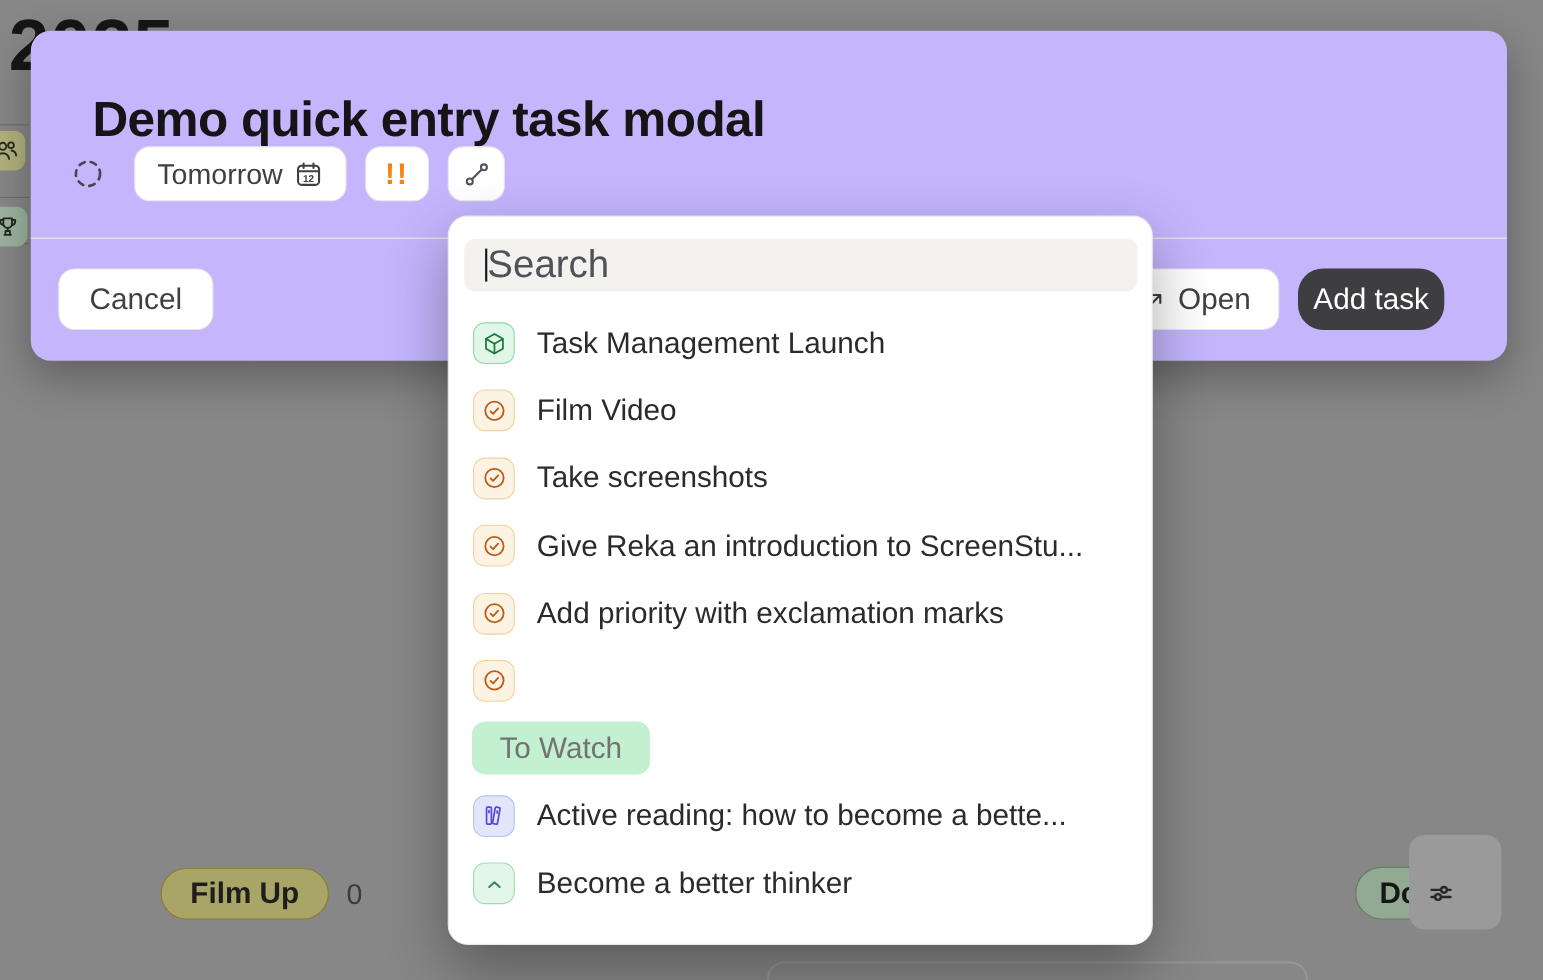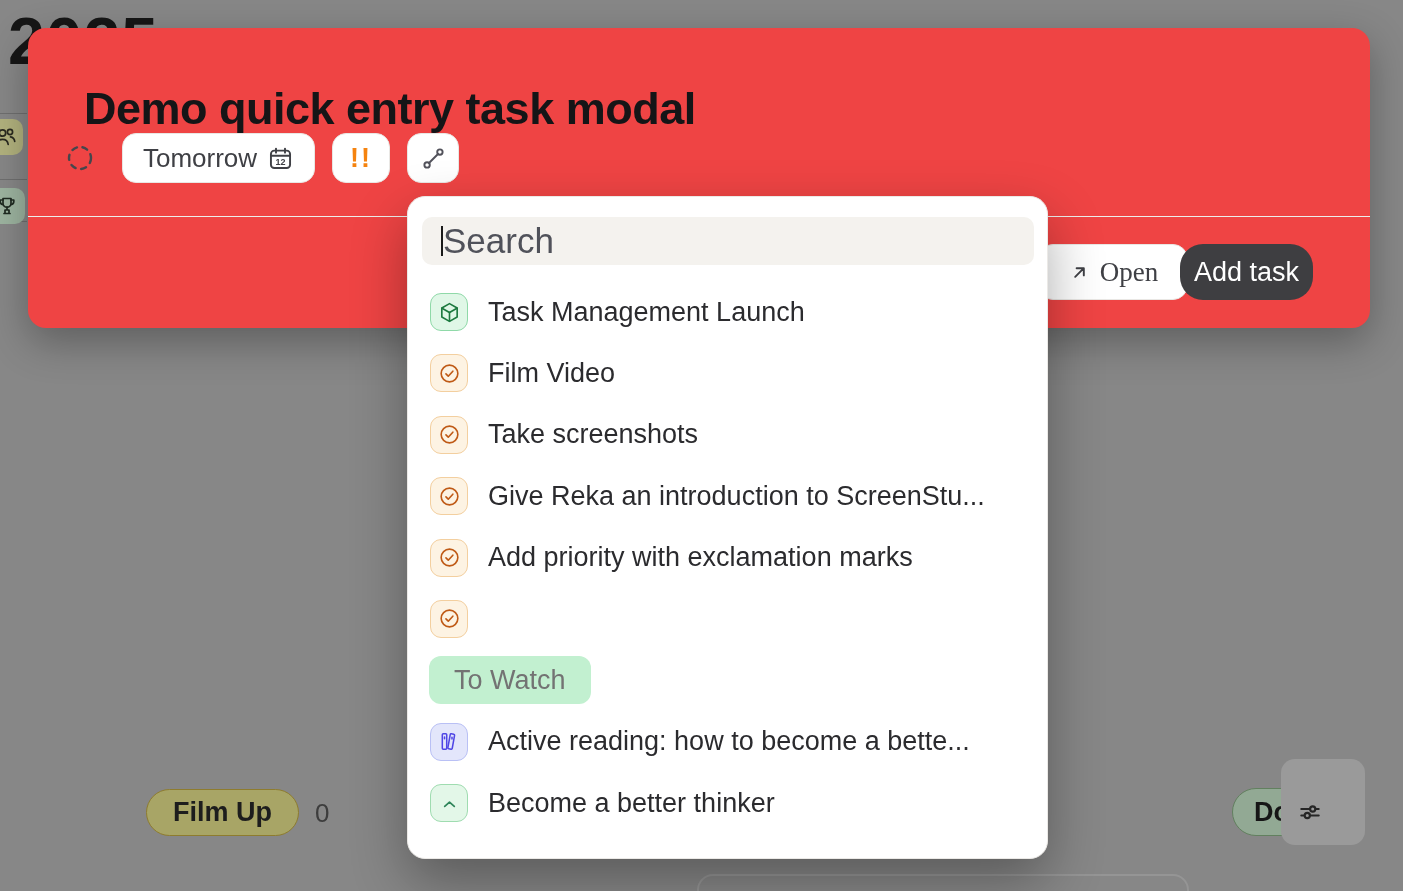--- a/index.html
+++ b/index.html
@@ -47,21 +47,21 @@
   }
   .sliders { position:absolute; left:1297px; top:799px; width:26px; height:26px; color:#262626; }
   .bottom-card {
     position:absolute; left:697px; top:874px; width:492px; height:60px;
     border:2px solid #959595; border-radius:16px;
   }
 
   
   .modal {
     position:absolute; left:28px; top:28px; width:1342px; height:300px;
-    background:#ef4444; border-radius:18px;
+    background:#c4b5fd; border-radius:18px;
     box-shadow:0 14px 40px rgba(0,0,0,.30);
     z-index:10;
   }
   .modal-title {
     position:absolute; left:56px; top:55px;
     font-size:45px; font-weight:700; letter-spacing:-.5px; color:#151517;
   }
   .status-circle {
     position:absolute; left:36px; top:114px; width:32px; height:32px; color:#46464c;
   }
@@ -76,21 +76,21 @@
   .chip.link { left:379px; width:52px; }
   .chip svg { width:27px; height:27px; }
   .modal-divider { position:absolute; left:0; right:0; top:188px; height:1px; background:#ededeb; }
 
   .btn {
     position:absolute; top:216px; height:56px;
     display:flex; align-items:center; justify-content:center; gap:9px;
     border-radius:15px; font-size:27px; cursor:pointer;
   }
   .btn.cancel { left:25px; width:141px; background:#fff; border:1.5px solid #e9e7e4; color:#3f4045; }
-  .btn.open   { left:1010px; width:150px; background:#fff; border:1.5px solid #e9e7e4; color:#3f4045;font-family:Liberation Serif, serif; }
+  .btn.open   { left:985px; width:150px; background:#fff; border:1.5px solid #e9e7e4; color:#3f4045; }
   .btn.open svg { width:23px; height:23px; }
   .btn.add    { left:1152px; width:133px; background:#3e3e41; border:none; border-radius:23px; color:#ffffff; }
 
   
   .dropdown {
     position:absolute; left:407px; top:196px; width:641px; height:663px;
     background:#ffffff; border:1px solid #ebe9e6; border-radius:18px;
     box-shadow:0 22px 55px rgba(0,0,0,.33);
     z-index:20; overflow:hidden;
   }
@@ -190,20 +190,23 @@
   <div class="chip link">
     <svg viewBox="0 0 24 24" fill="none" stroke="#52525b" stroke-width="1.7" stroke-linecap="round">
       <circle cx="6.3" cy="17.7" r="2.4"></circle>
         <circle cx="17.7" cy="6.3" r="2.4"></circle>
         <path d="M8 16l8-8"></path>
     </svg>
   </div>
 
   <div class="modal-divider"></div>
 
+  <div class="btn cancel">
+    <span>Cancel</span>
+  </div>
   <div class="btn open">
     <svg viewBox="0 0 24 24" fill="none" stroke="#3f4045" stroke-width="2" stroke-linecap="round" stroke-linejoin="round">
       <path d="M7.5 16.5L16.5 7.5M9 7.5h7.5V15"></path>
     </svg>
     <span>Open</span>
   </div>
   <div class="btn add">
     <span>Add task</span>
   </div>
 </div>

